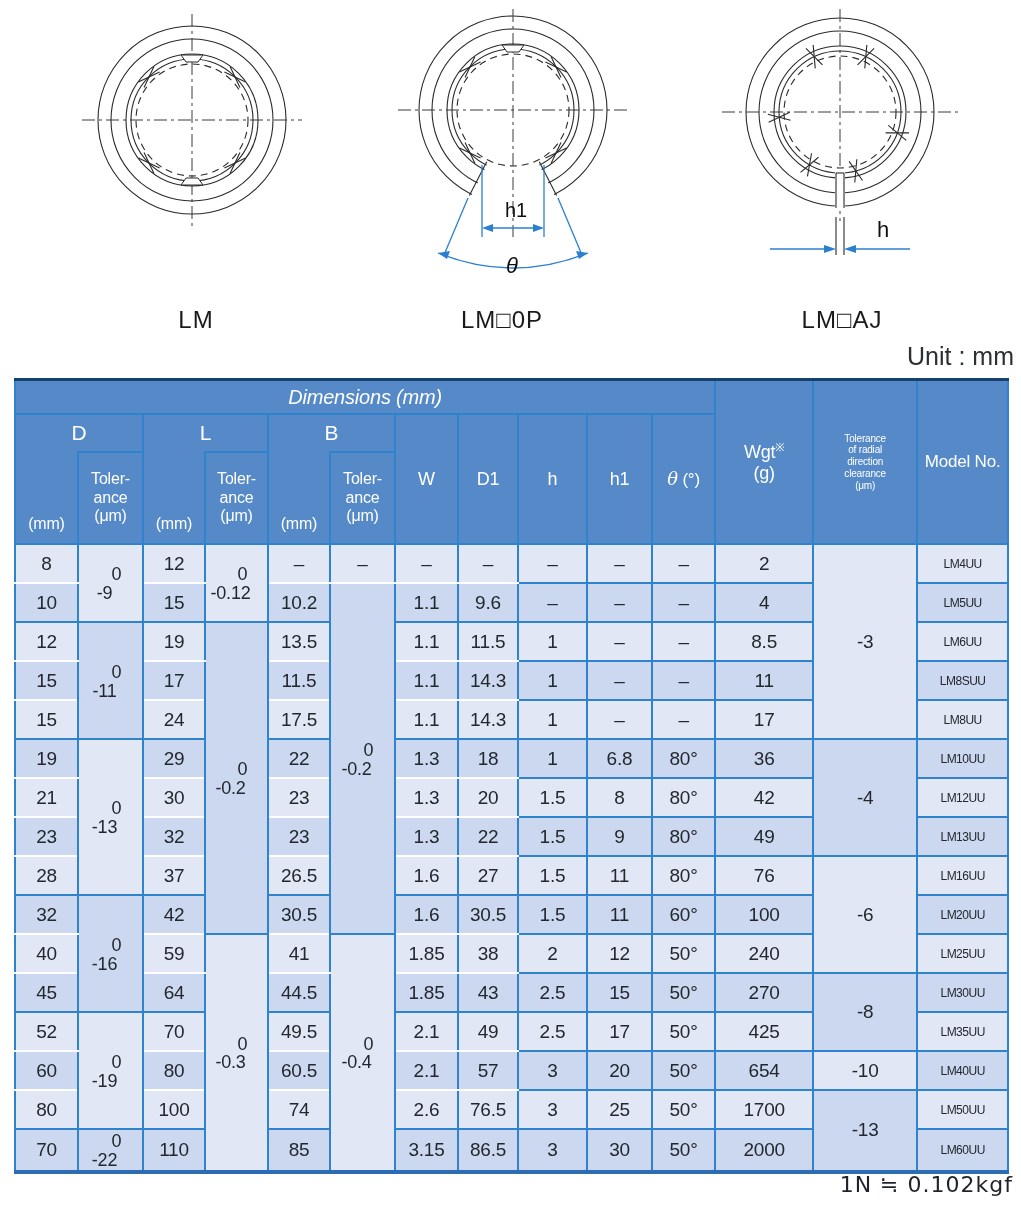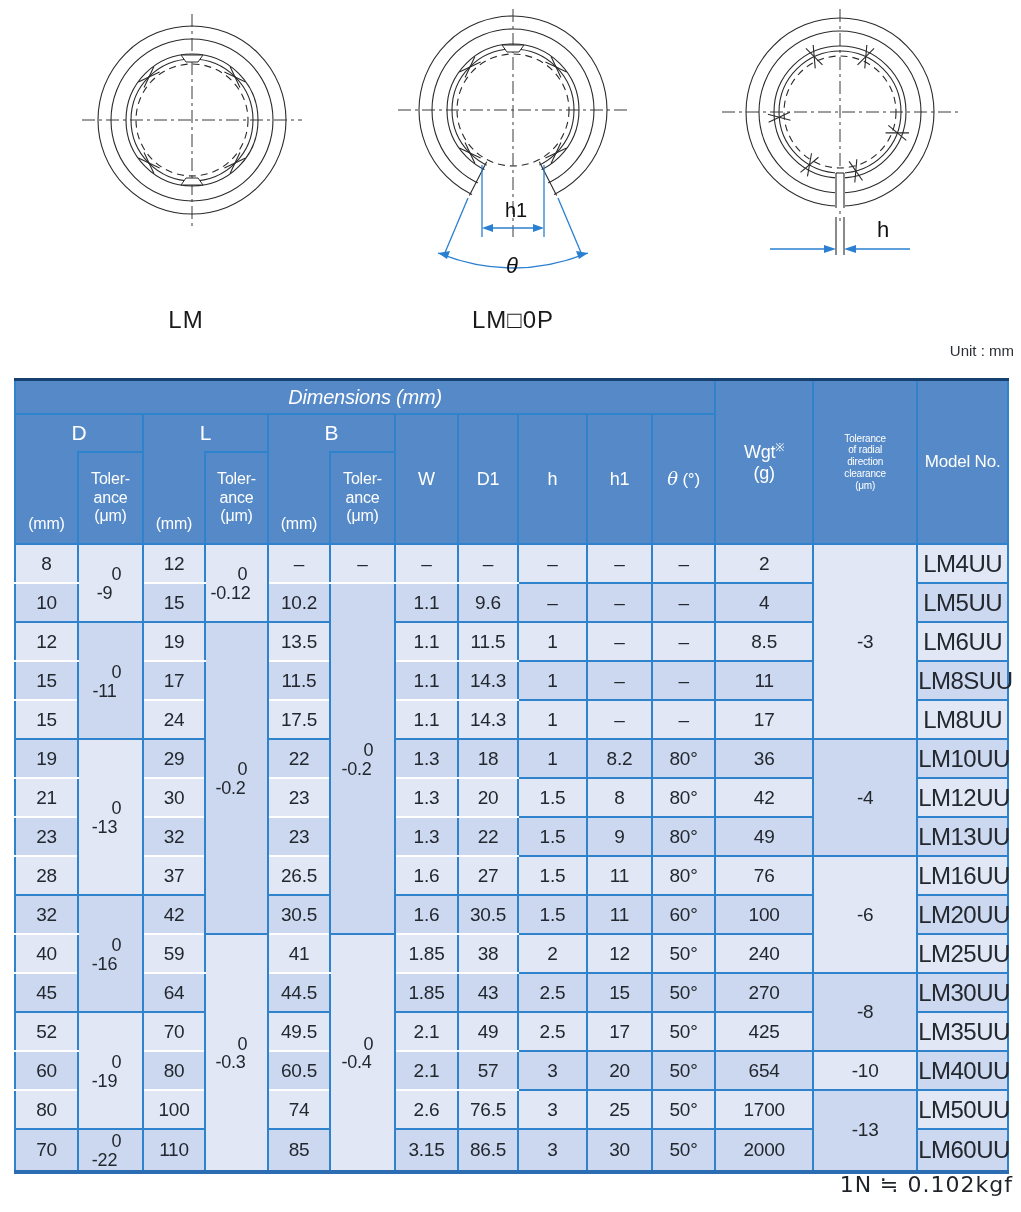--- a/index.html
+++ b/index.html
@@ -7,21 +7,21 @@
     position:relative; width:1021px; height:1212px; background:#fff;
     font-family:"Liberation Sans", sans-serif; color:#23272e; overflow:hidden;
   }
   
   .diag { position:absolute; }
   .diag-label {
     position:absolute; top:306px; font-size:24px; letter-spacing:1px;
     color:#1a1a1a; text-align:center; font-family:"Liberation Sans",sans-serif;
   }
   .unit-label {
-    position:absolute; top:342px; right:7px; font-size:15px; color:#2b2f36;
+    position:absolute; top:342px; right:7px; font-size:25px; color:#2b2f36;
   }
   
   table.spec {
     position:absolute; left:14px; top:378px;
     border-collapse:collapse; table-layout:fixed; width:993px;
     border-top:3px solid #16406f;
     border-bottom:4px solid #2b6cb3;
     border-left:2px solid #2e83cc;
     border-right:2px solid #2e83cc;
   }
@@ -48,21 +48,21 @@
 
   .spec td {
     height:37px; font-size:19px; color:#23272e;
     border-bottom:2px solid #ffffff; background:#e2e7f6;
   }
   .spec td.dk { background:#cbd8ef; }
   .spec td.lt { background:#e2e7f6; }
   .spec td.rs { border-bottom-color:#2e83cc; }
   .spec tr.bb td.ls { border-bottom-color:#2e83cc; }
   .spec td.gb { border-bottom-color:#2e83cc; }
-  .spec td.model { font-size:24px; letter-spacing:-0.5px;text-align:center; }
+  .spec td.model { font-size:12px; letter-spacing:-0.5px;text-align:center; }
   
   .tp { display:inline-flex; flex-direction:column; line-height:1.05; font-size:18px; }
   .tp .tu { transform:translateX(6px); }
   .tp .tl { transform:translateX(-6px); }
   
   .footnote { position:absolute; left:20px; top:1182px; font-size:20px; color:#1f2329; }
   .conversion {
     position:absolute; right:8px; top:1172px; font-size:22px; color:#1f2329;
     font-family:"DejaVu Sans",sans-serif; letter-spacing:1px;margin-left:27px;
   }
@@ -103,21 +103,21 @@
       <g transform="translate(153,153) rotate(45)">
           <line x1="-4" y1="-11" x2="4" y2="11"></line>
           <line x1="4" y1="-11" x2="-4" y2="11"></line>
         </g>
     </g>
     <g>
       <path class="nt" transform="translate(110,45)" d="M -11 0 L 11 0 L 6 7 L -6 7 Z"></path>
       <path class="nt" transform="translate(110,175) rotate(180)" d="M -11 0 L 11 0 L 6 7 L -6 7 Z"></path>
     </g>
   </svg>
-  <div class="diag-label" style="left:76px;width:220px;">LM</div>
+  <div class="diag-label" style="left:86px;width:220px;">LM</div>
 
   <svg class="diag" style="left:398px;top:5px;" width="230" height="300" viewBox="0 0 230 300">
     <line class="cl" x1="0" y1="105" x2="230" y2="105"></line>
     <circle class="k" cx="115" cy="105" r="94"></circle>
     <circle class="k" cx="115" cy="105" r="81"></circle>
     <circle class="k" cx="115" cy="105" r="66"></circle>
     <circle class="k" cx="115" cy="105" r="61"></circle>
     <polygon fill="#ffffff" points="115,107 53,232 177,232"></polygon>
     <circle class="kd" cx="115" cy="105" r="56"></circle>
     <line class="cl" x1="115" y1="4" x2="115" y2="232"></line>
@@ -154,21 +154,21 @@
     </g>
     <g>
       <line class="bl" x1="70" y1="193" x2="46" y2="250"></line>
       <line class="bl" x1="160" y1="193" x2="184" y2="250"></line>
       <path class="bl" d="M 40 248 Q 115 278 190 248"></path>
       <polygon class="bf" points="40,248 52,246 49,254"></polygon>
       <polygon class="bf" points="190,248 178,246 181,254"></polygon>
       <text x="108" y="268" font-size="22" font-style="italic" font-family="DejaVu Serif, serif">θ</text>
     </g>
   </svg>
-  <div class="diag-label" style="left:398px;width:230px;">LM□0P</div>
+  <div class="diag-label" style="left:387px;width:230px;">LM□0P</div>
 
   <svg class="diag" style="left:722px;top:5px;" width="240" height="280" viewBox="0 0 240 280">
     <line class="cl" x1="0" y1="107" x2="240" y2="107"></line>
     <line class="cl" x1="118" y1="4" x2="118" y2="216"></line>
     <circle class="k" cx="118" cy="107" r="94"></circle>
     <circle class="k" cx="118" cy="107" r="81"></circle>
     <circle class="k" cx="118" cy="107" r="66"></circle>
     <circle class="k" cx="118" cy="107" r="61"></circle>
     <circle class="kd" cx="118" cy="107" r="56"></circle>
     <rect x="113" y="164" width="10" height="42" fill="#ffffff"></rect>
@@ -206,20 +206,21 @@
         </g>
     </g>
     <g>
       <line class="bl" x1="48" y1="244" x2="110" y2="244"></line>
       <line class="bl" x1="126" y1="244" x2="188" y2="244"></line>
       <polygon class="bf" points="114,244 102,240 102,248"></polygon>
       <polygon class="bf" points="122,244 134,240 134,248"></polygon>
       <text x="155" y="232" font-size="22">h</text>
     </g>
   </svg>
+  <div class="diag-label" style="left:722px;width:240px;">LM□AJ</div>
 
   <div class="unit-label">Unit : mm</div>
 
   <table class="spec">
     <colgroup>
       <col style="width:63px">
         <col style="width:65px">
         <col style="width:62px">
         <col style="width:63px">
       <col style="width:62px">
@@ -362,21 +363,21 @@
         <td class="ls dk">19</td>
         <td class="ls lt gb" rowspan="4"><span class="tp">
               <span class="tu">0</span>
               <span class="tl">-13</span>
             </span></td>
         <td class="ls dk">29</td>
         <td class="ls dk">22</td>
         <td class="ls dk">1.3</td>
         <td class="ls dk">18</td>
         <td class="rs dk">1</td>
-        <td class="rs dk">8.2</td>
+        <td class="rs dk">6.8</td>
         <td class="rs dk">80°</td>
         <td class="rs dk">36</td>
         <td class="rs dk" rowspan="3">-4</td>
         <td class="rs dk model">LM10UU</td>
       </tr>
       <tr>
         <td class="ls lt">21</td>
         <td class="ls lt">30</td>
         <td class="ls lt">23</td>
         <td class="ls lt">1.3</td>

